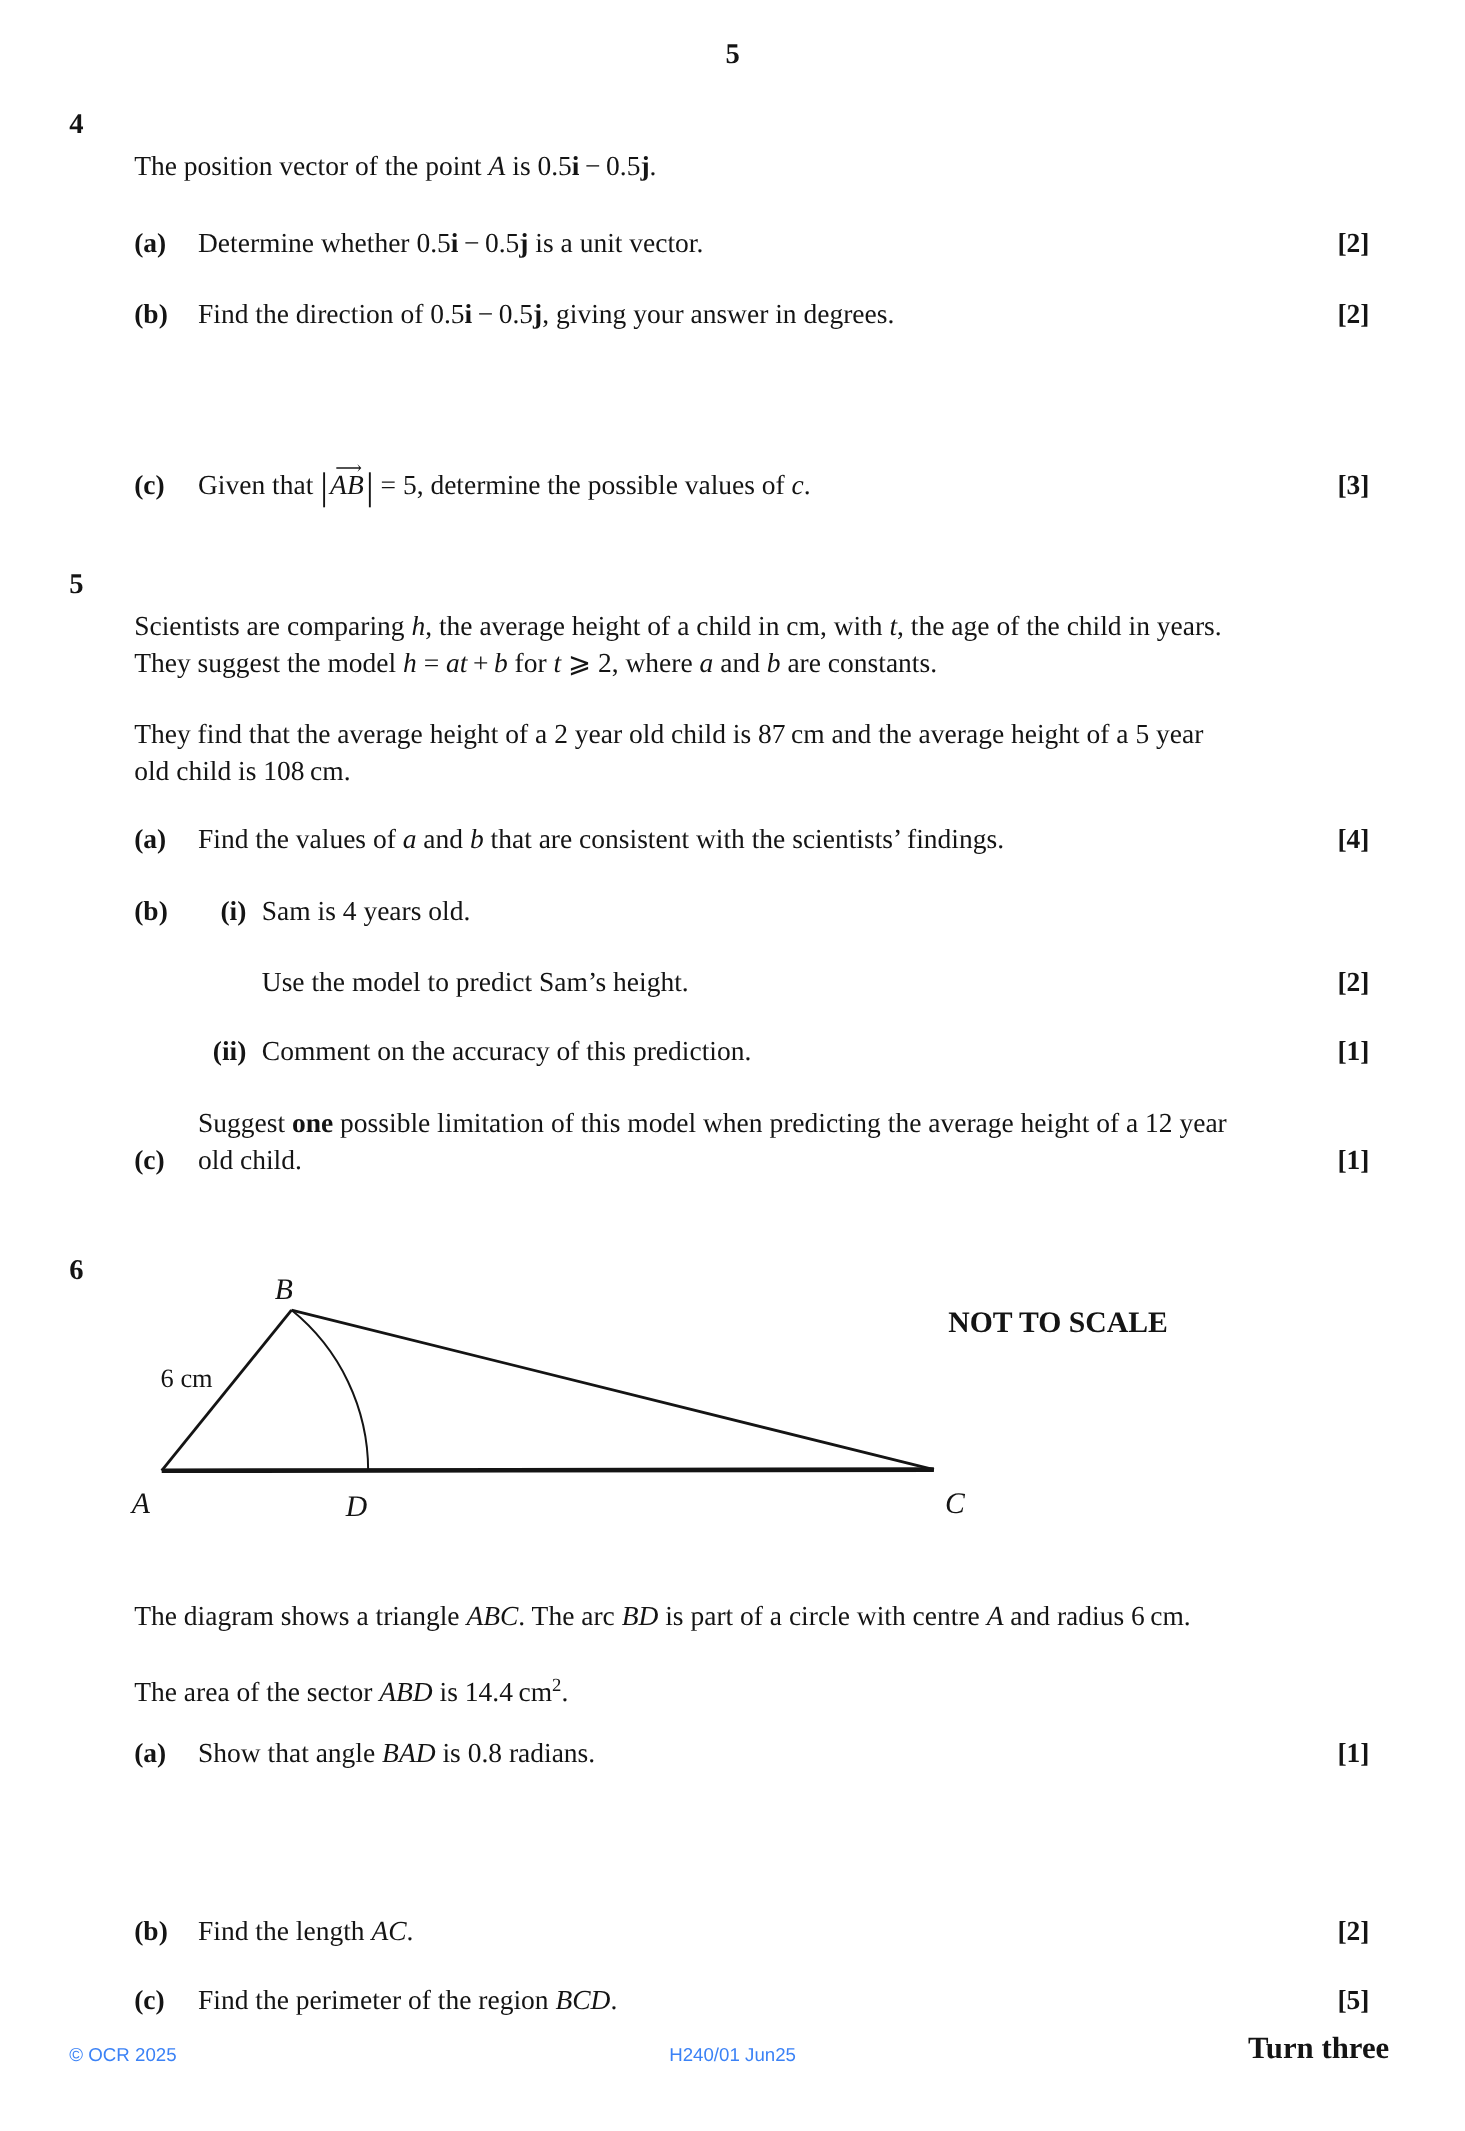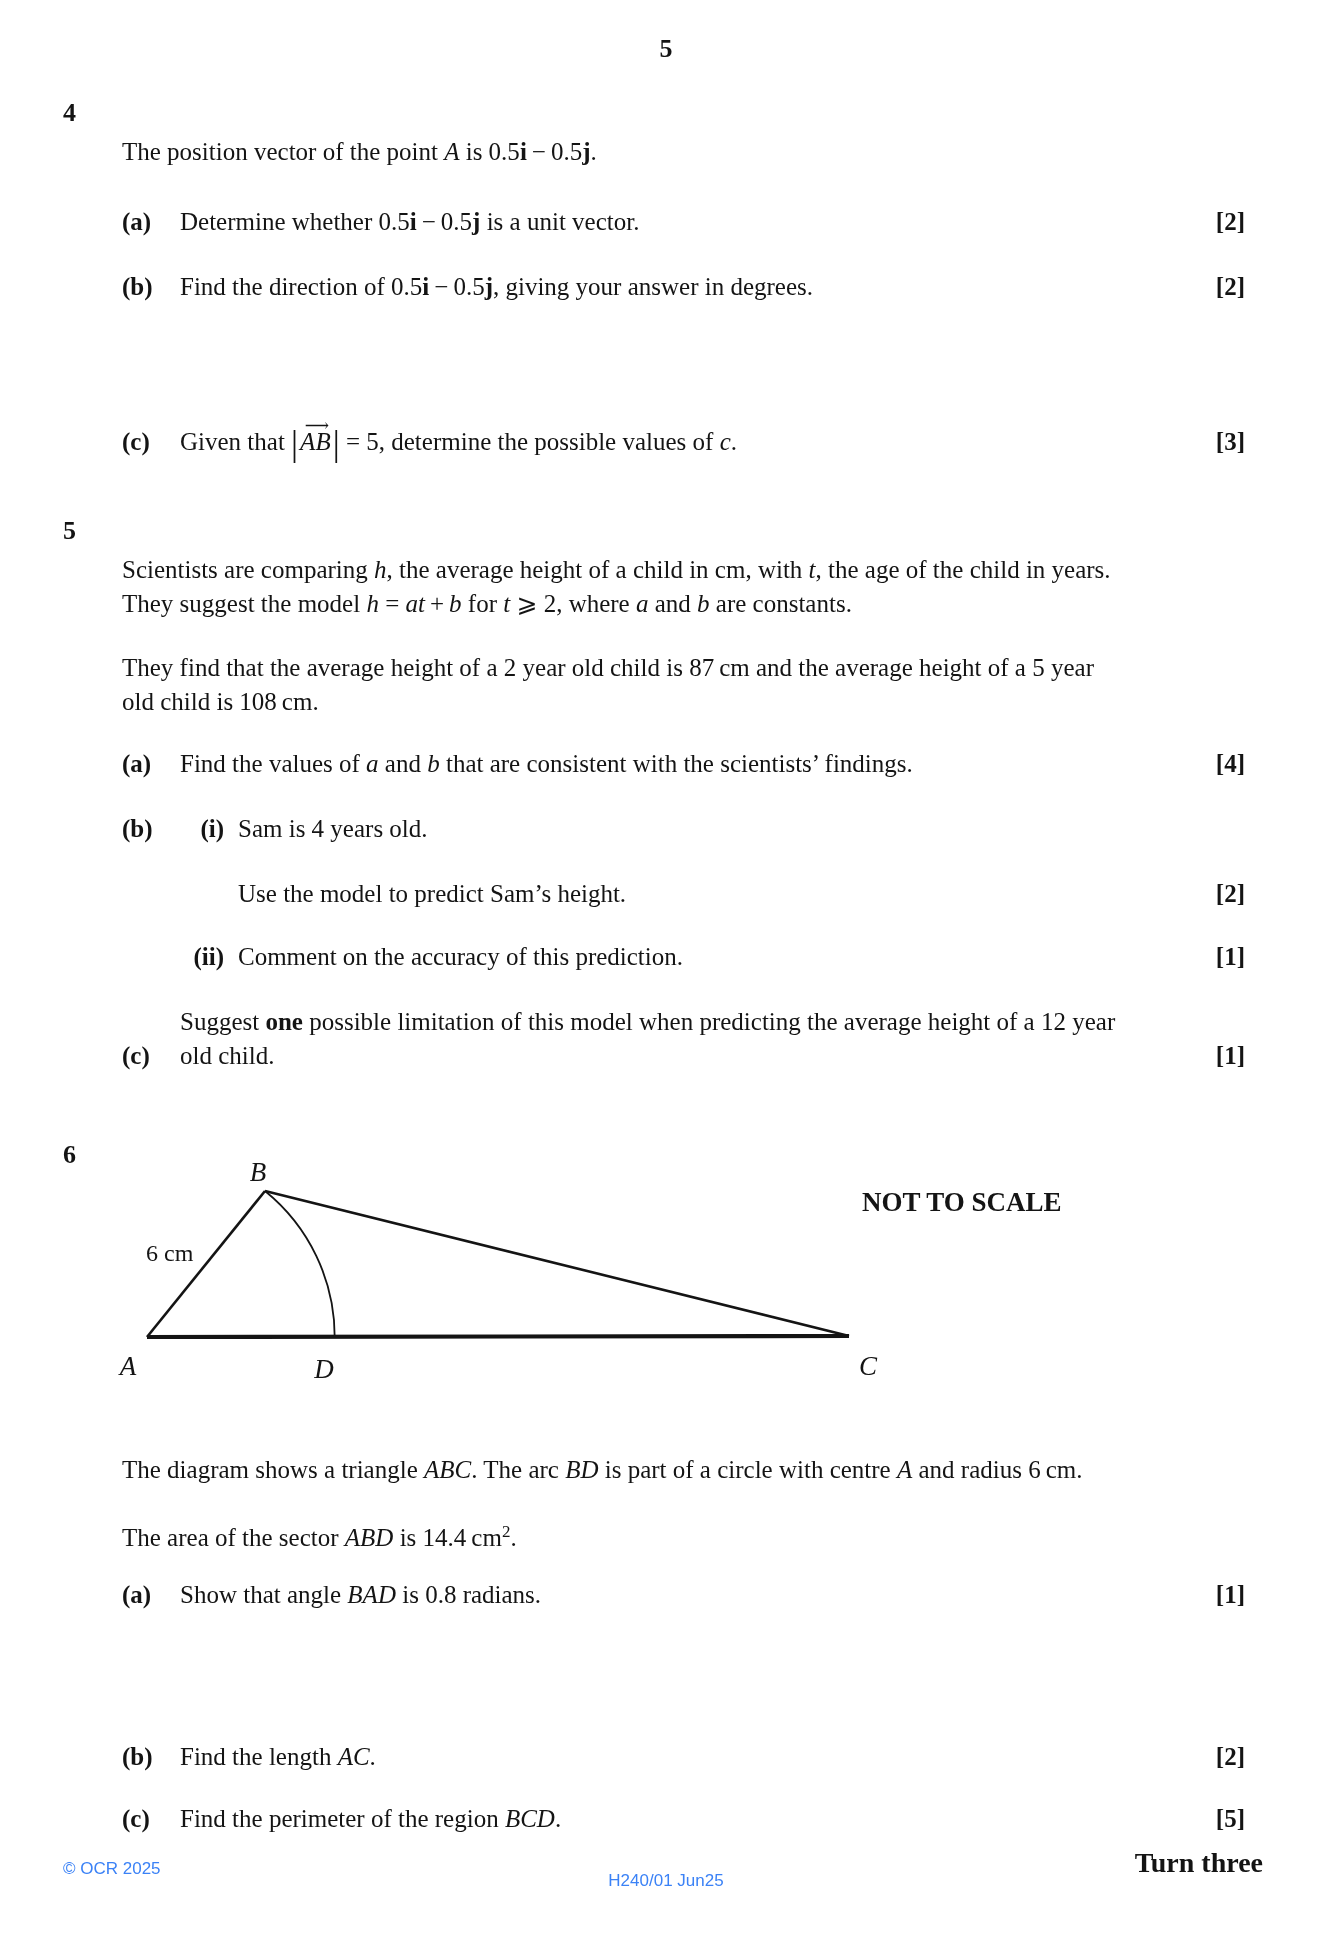--- a/index.html
+++ b/index.html
@@ -26,21 +26,21 @@
   .diagram{position:absolute;left:0;top:1135px;width:1130px;height:290px;}
   .dlabel{font-style:italic;font-size:27px;font-family:"Liberation Serif","DejaVu Serif",serif;fill:#141414;}
   .dtext{font-size:24px;font-family:"Liberation Serif","DejaVu Serif",serif;fill:#141414;}
   .dscale{font-size:27px;font-weight:bold;font-family:"Liberation Serif","DejaVu Serif",serif;fill:#141414;}
   .footer-left,.footer-center{
     position:absolute;top:1858px;
     font-family:"Liberation Sans","DejaVu Sans",sans-serif;
     font-size:17px;color:#3b82f6;line-height:22px;
   }
   .footer-left{left:63px;}
-  .footer-center{left:0;width:100%;text-align:center;margin-top:12px;}
+  .footer-center{left:0;width:100%;text-align:center;}
   .footer-right{position:absolute;top:1846px;right:69px;font-weight:bold;font-size:28px;line-height:34px;}
 </style>
 </head>
 <body>
 
 <div class="page">
 
   <div class="pageno">5</div>
 
   <span class="qnum" style="top:96px">4</span>

